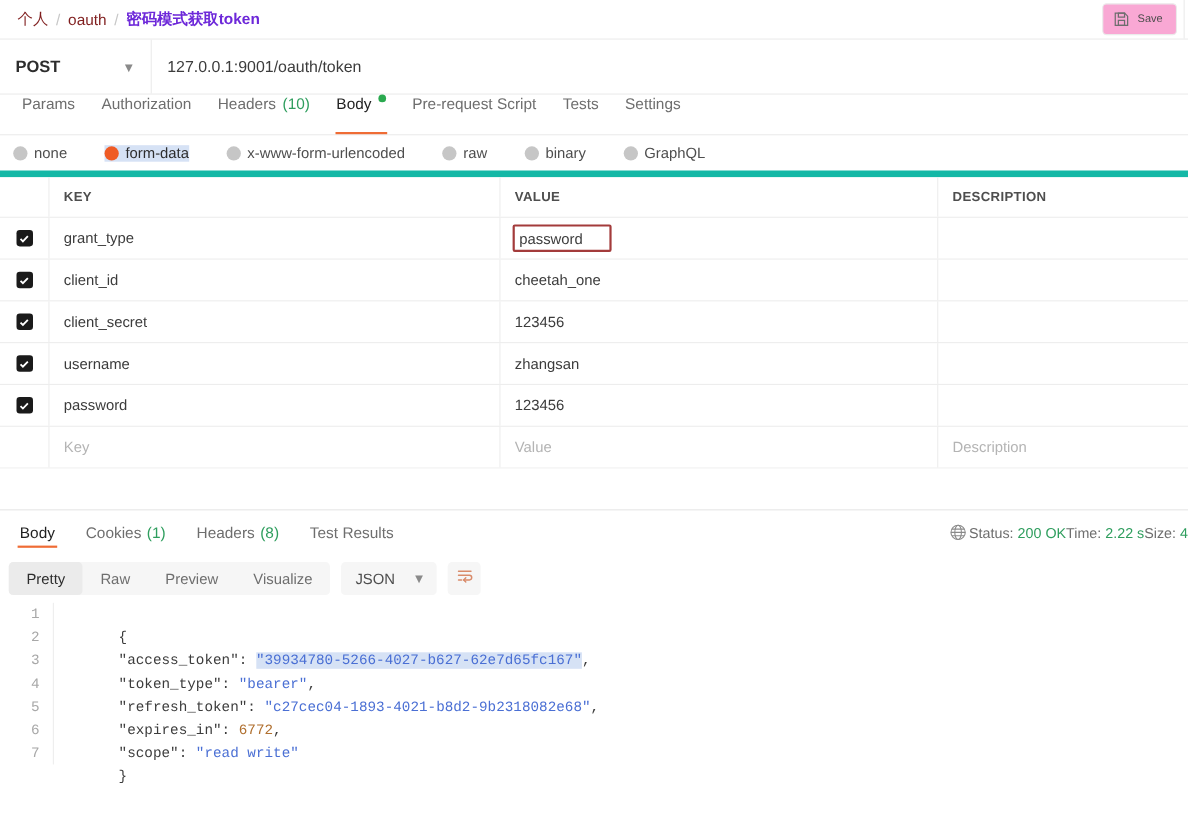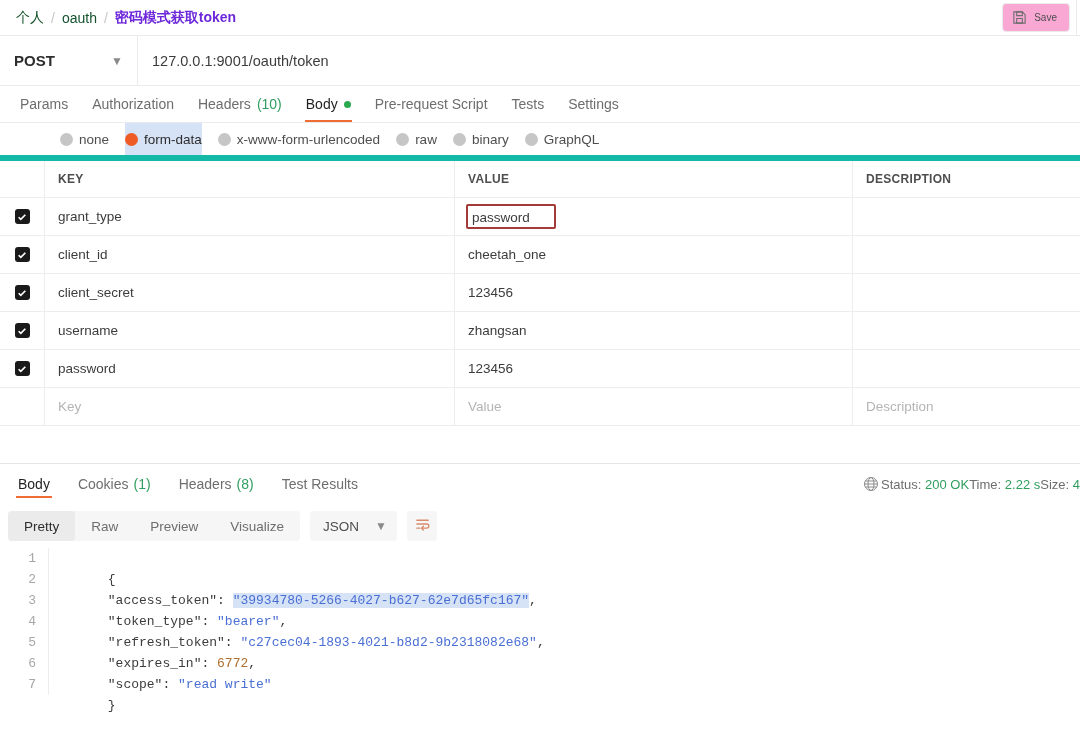--- a/index.html
+++ b/index.html
@@ -12,21 +12,21 @@
   }
 
   
   .topbar {
     height: 36px;
     display: flex; align-items: center;
     border-bottom: 1px solid #ebebeb;
     padding-left: 16px;
     position: relative;
   }
-  .crumb { font-size: 14px; color: #14532d; }
+  .crumb { font-size: 14px; color: #7f1d1d; }
   .crumb.active { color: #6d28d9; font-weight: bold; }
   .crumb-sep { font-size: 14px; color: #c7c7c7; margin: 0 7px; }
   .save-btn {
     position: absolute; right: 10px; top: 3px;
     height: 29px; padding: 0 12px 0 9px;
     display: flex; align-items: center; gap: 7px;
     background: #f9a8d4; border: 1px solid #ebebeb; border-radius: 4px;
     font-size: 10px; color: #4e4e4e;
   }
   .save-btn svg { display:block; }
@@ -58,40 +58,39 @@
 
   
   .req-tabs {
     height: 37px;
     display: flex; align-items: flex-end;
     padding-left: 8px;
     border-bottom: 1px solid #ebebeb;
   }
   .rtab {
     height: 100%;
-    display: flex; align-items: center; gap: 6px;
+    display: flex; align-items: flex-start; gap: 6px;
     padding: 0 12px;
     font-size: 14px; color: #6e6e6e;
     position: relative;
   }
   .rtab .count { color: #2f9e5e; }
   .rtab.active { color: #1f1f1f; }
   .rtab.active:after {
     content:""; position: absolute; left: 11px; right: 11px; bottom: 0;
     height: 2px; background: #ef6c35;
   }
   .greendot { width: 7px; height: 7px; border-radius: 50%; background: #2aa94f; }
 
   
   .btypes {
     height: 32px;
-    display: flex; 
+    display: flex; align-items: center;
     padding-left: 12px;
-    gap: 16px;
-    margin-left: 48px;
+    gap: 34px;
   }
   .btype { display: flex; align-items: center; gap: 6px; font-size: 13.5px; color: #4e4e4e; }
   .radio { width: 13px; height: 13px; border-radius: 50%; background: #c6c6c6; }
   .btype.sel .radio { background: #ef5b25; }
   .btype.sel { color: #2d2d2d; }
 
   
   .kvtable { border-top: 6px solid #14b8a6; }
   .kvrow { display: flex; height: 38px; border-bottom: 1px solid #ededed; }
   .kvrow.head { height: 37px; }

